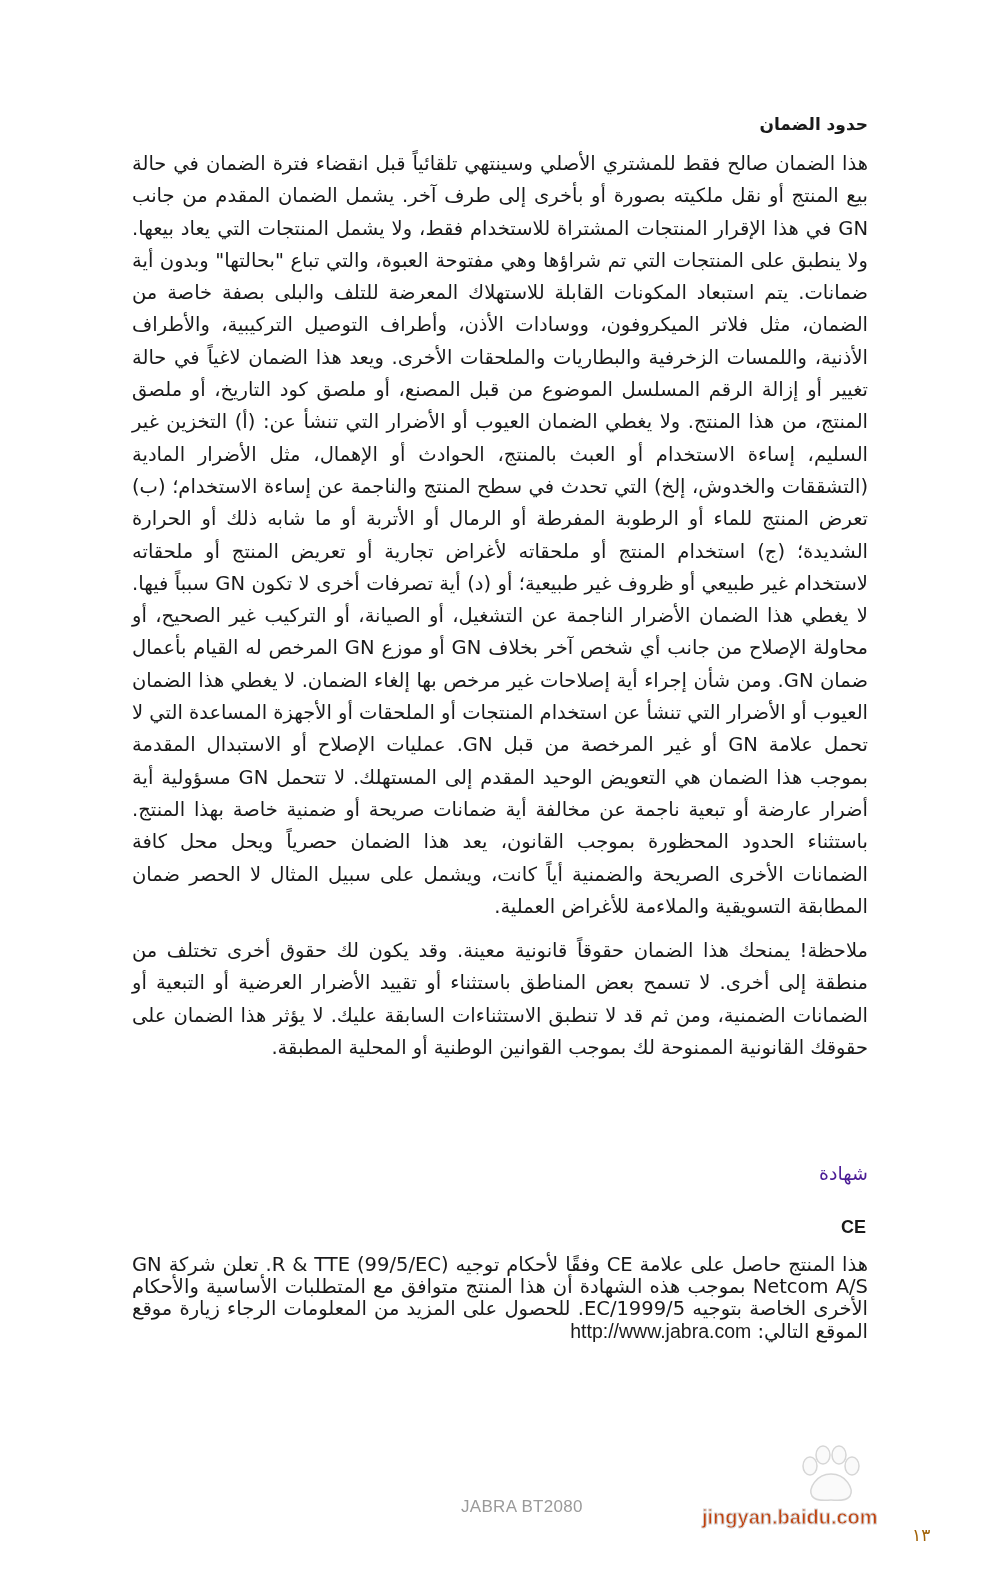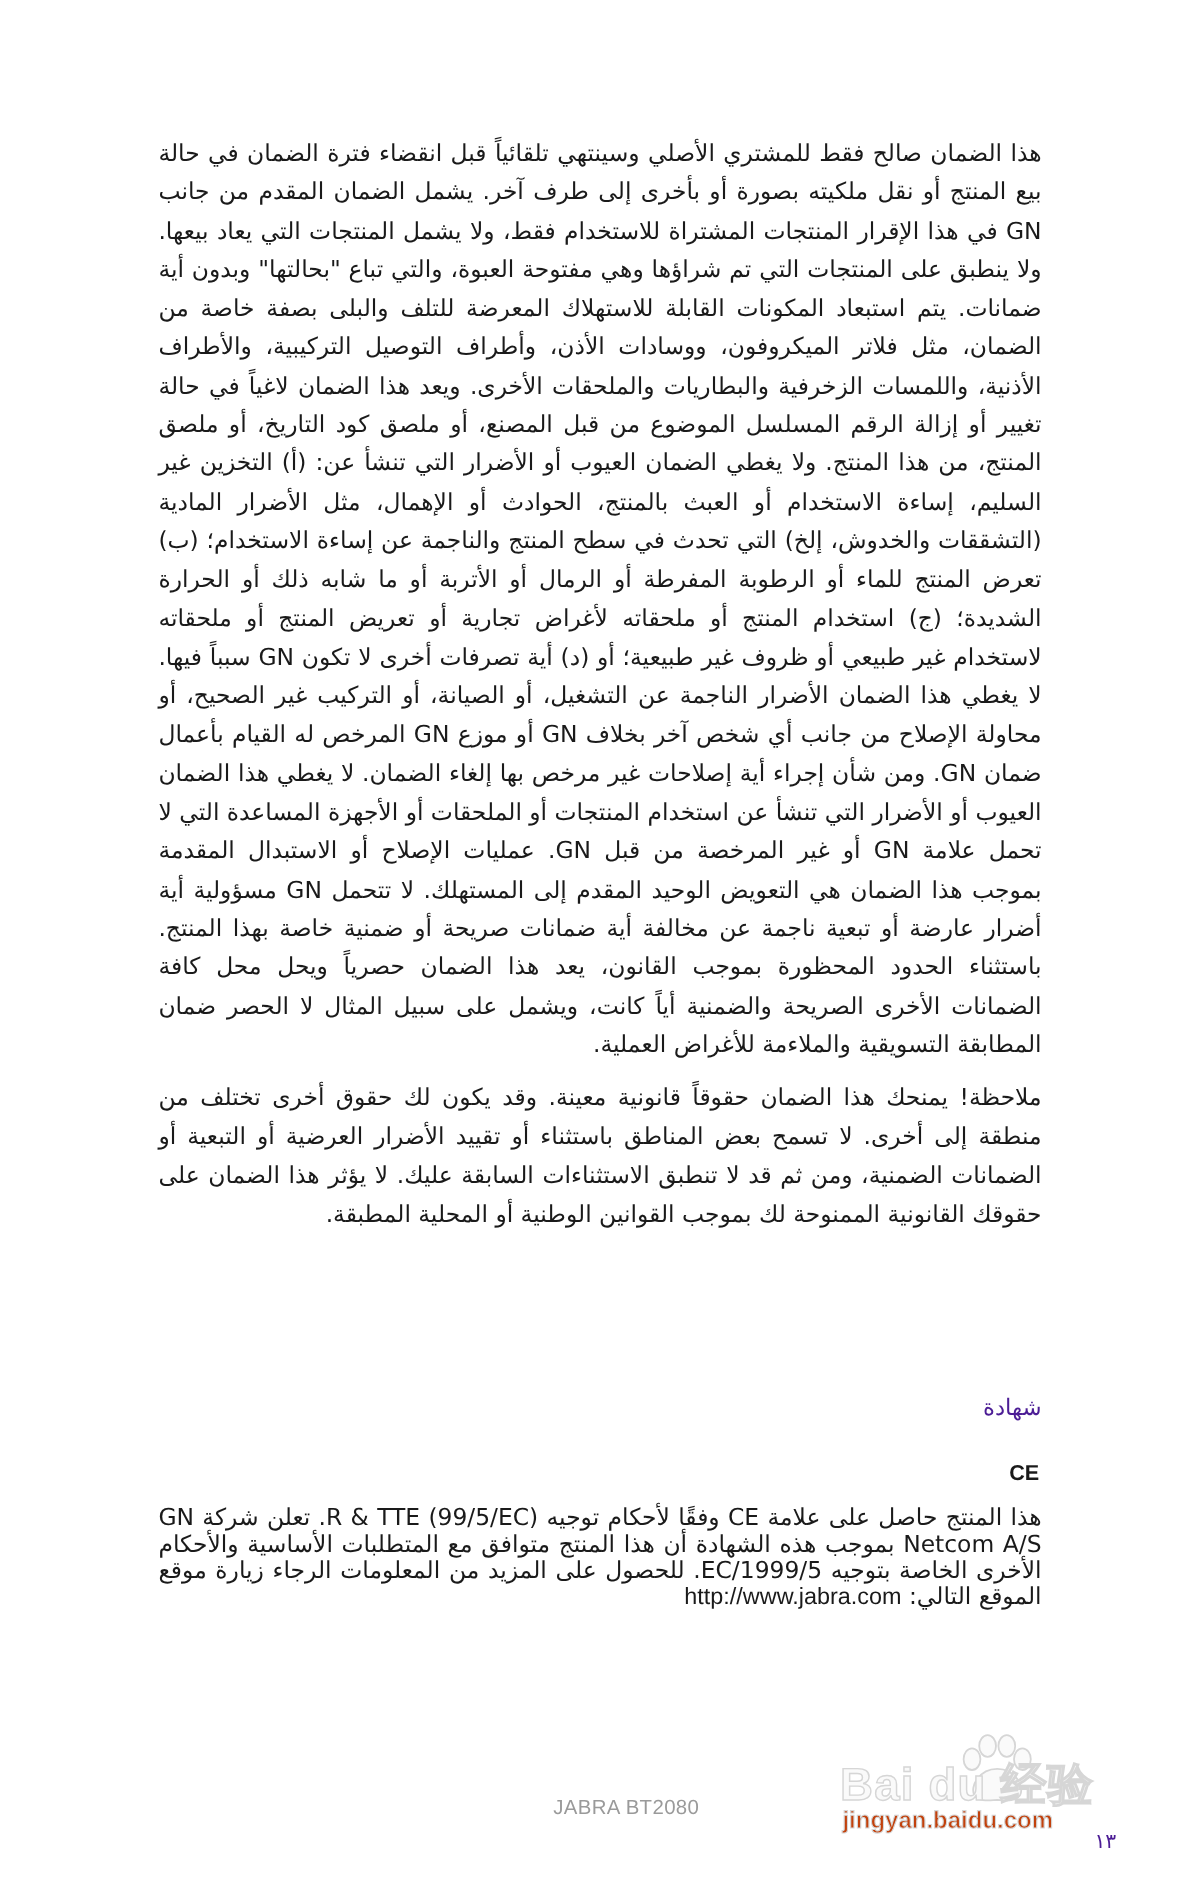--- a/index.html
+++ b/index.html
@@ -73,21 +73,21 @@
       font-size: 17px;
       color: #9a9a9a;
       letter-spacing: 0.3px;
       margin-left: 47px;
     }
     .footer-page {
       position: absolute;
       left: 912px;
       top: 1525px;
       font-size: 17px;
-      color: #4c1d95;
+      color: #a16207;
       font-family: "DejaVu Sans", sans-serif;
     }
     .watermark {
       position: absolute;
       left: 700px;
       top: 1440px;
       width: 250px;
       height: 110px;
       color: #ffffff;
       pointer-events: none;
@@ -118,20 +118,21 @@
       left: 96px;
       top: 4px;
       width: 70px;
       height: 60px;
     }
   </style>
 </head>
 <body>
 
 <div class="page">
+  <h2 class="section-heading">حدود الضمان</h2>
   <p class="para">هذا الضمان صالح فقط للمشتري الأصلي وسينتهي تلقائياً قبل انقضاء فترة الضمان في حالة بيع المنتج أو نقل ملكيته بصورة أو بأخرى إلى طرف آخر. يشمل الضمان المقدم من جانب GN في هذا الإقرار المنتجات المشتراة للاستخدام فقط، ولا يشمل المنتجات التي يعاد بيعها. ولا ينطبق على المنتجات التي تم شراؤها وهي مفتوحة العبوة، والتي تباع "بحالتها" وبدون أية ضمانات. يتم استبعاد المكونات القابلة للاستهلاك المعرضة للتلف والبلى بصفة خاصة من الضمان، مثل فلاتر الميكروفون، ووسادات الأذن، وأطراف التوصيل التركيبية، والأطراف الأذنية، واللمسات الزخرفية والبطاريات والملحقات الأخرى. ويعد هذا الضمان لاغياً في حالة تغيير أو إزالة الرقم المسلسل الموضوع من قبل المصنع، أو ملصق كود التاريخ، أو ملصق المنتج، من هذا المنتج. ولا يغطي الضمان العيوب أو الأضرار التي تنشأ عن: (أ) التخزين غير السليم، إساءة الاستخدام أو العبث بالمنتج، الحوادث أو الإهمال، مثل الأضرار المادية (التشققات والخدوش، إلخ) التي تحدث في سطح المنتج والناجمة عن إساءة الاستخدام؛ (ب) تعرض المنتج للماء أو الرطوبة المفرطة أو الرمال أو الأتربة أو ما شابه ذلك أو الحرارة الشديدة؛ (ج) استخدام المنتج أو ملحقاته لأغراض تجارية أو تعريض المنتج أو ملحقاته لاستخدام غير طبيعي أو ظروف غير طبيعية؛ أو (د) أية تصرفات أخرى لا تكون GN سبباً فيها. لا يغطي هذا الضمان الأضرار الناجمة عن التشغيل، أو الصيانة، أو التركيب غير الصحيح، أو محاولة الإصلاح من جانب أي شخص آخر بخلاف GN أو موزع GN المرخص له القيام بأعمال ضمان GN. ومن شأن إجراء أية إصلاحات غير مرخص بها إلغاء الضمان. لا يغطي هذا الضمان العيوب أو الأضرار التي تنشأ عن استخدام المنتجات أو الملحقات أو الأجهزة المساعدة التي لا تحمل علامة GN أو غير المرخصة من قبل GN. عمليات الإصلاح أو الاستبدال المقدمة بموجب هذا الضمان هي التعويض الوحيد المقدم إلى المستهلك. لا تتحمل GN مسؤولية أية أضرار عارضة أو تبعية ناجمة عن مخالفة أية ضمانات صريحة أو ضمنية خاصة بهذا المنتج. باستثناء الحدود المحظورة بموجب القانون، يعد هذا الضمان حصرياً ويحل محل كافة الضمانات الأخرى الصريحة والضمنية أياً كانت، ويشمل على سبيل المثال لا الحصر ضمان المطابقة التسويقية والملاءمة للأغراض العملية.</p>
   <p class="para">ملاحظة! يمنحك هذا الضمان حقوقاً قانونية معينة. وقد يكون لك حقوق أخرى تختلف من منطقة إلى أخرى. لا تسمح بعض المناطق باستثناء أو تقييد الأضرار العرضية أو التبعية أو الضمانات الضمنية، ومن ثم قد لا تنطبق الاستثناءات السابقة عليك. لا يؤثر هذا الضمان على حقوقك القانونية الممنوحة لك بموجب القوانين الوطنية أو المحلية المطبقة.</p>
 </div>
 
 <div class="cert-title">شهادة</div>
 <div class="ce-label">CE</div>
 
 <div class="cert-body">
   <span>هذا المنتج حاصل على علامة CE وفقًا لأحكام توجيه R &amp; TTE (99/5/EC). تعلن شركة GN Netcom A/S بموجب هذه الشهادة أن هذا المنتج متوافق مع المتطلبات الأساسية والأحكام الأخرى الخاصة بتوجيه EC/1999/5. للحصول على المزيد من المعلومات الرجاء زيارة موقع الموقع التالي: </span><span class="latin">http://www.jabra.com</span>
 </div>
@@ -139,18 +140,17 @@
 <div class="watermark">
   <svg class="wm-paw" viewBox="0 0 70 60">
     <g fill="#fafafa" stroke="#d6d6d6" stroke-width="1.5">
       <ellipse cx="14" cy="22" rx="7" ry="9"></ellipse>
       <ellipse cx="27" cy="11" rx="7" ry="9"></ellipse>
       <ellipse cx="43" cy="11" rx="7" ry="9"></ellipse>
       <ellipse cx="56" cy="22" rx="7" ry="9"></ellipse>
       <path d="M35 30 C20 30 12 45 16 52 C20 58 30 56 35 56 C40 56 50 58 54 52 C58 45 50 30 35 30 Z"></path>
     </g>
   </svg>
-  <div class="wm-brand">Bai du 经验</div>
   <div class="wm-url">jingyan.baidu.com</div>
 </div>
 
 <div class="footer-product">JABRA BT2080</div>
 <div class="footer-page">١٣</div>
 
 </body></html>

